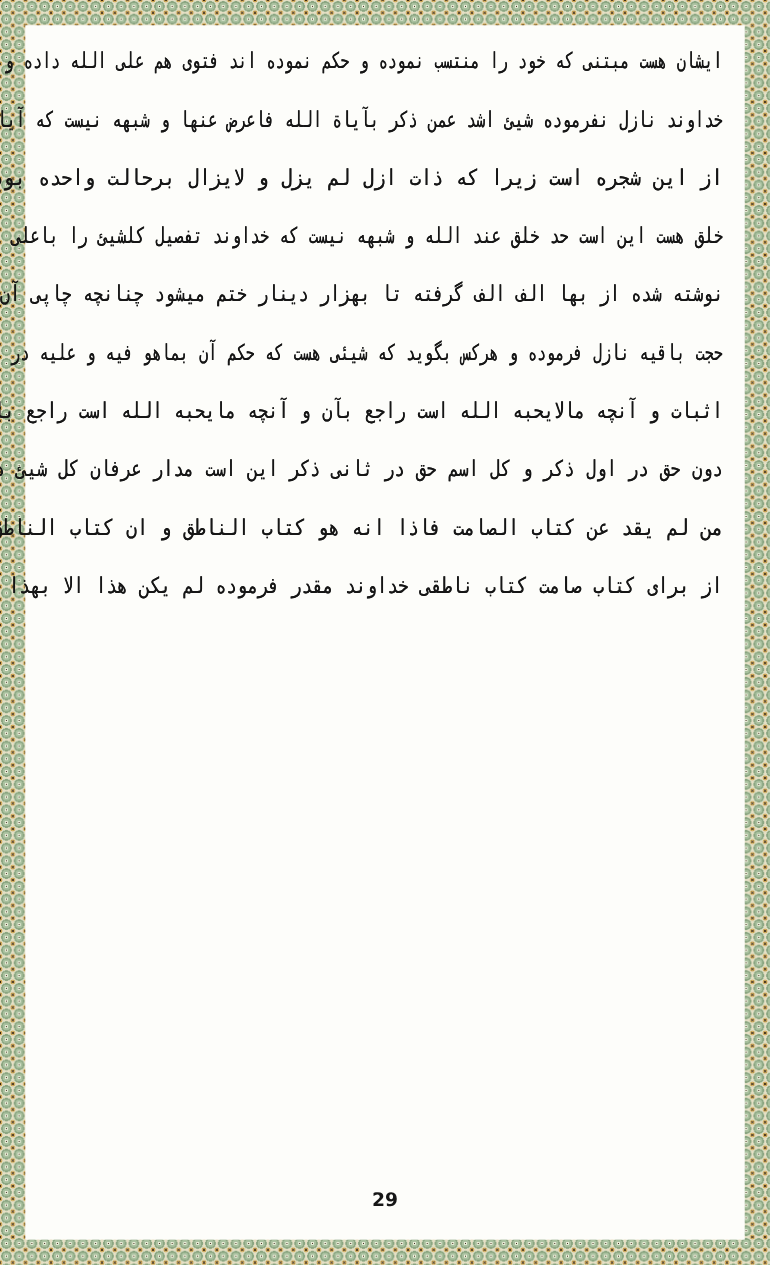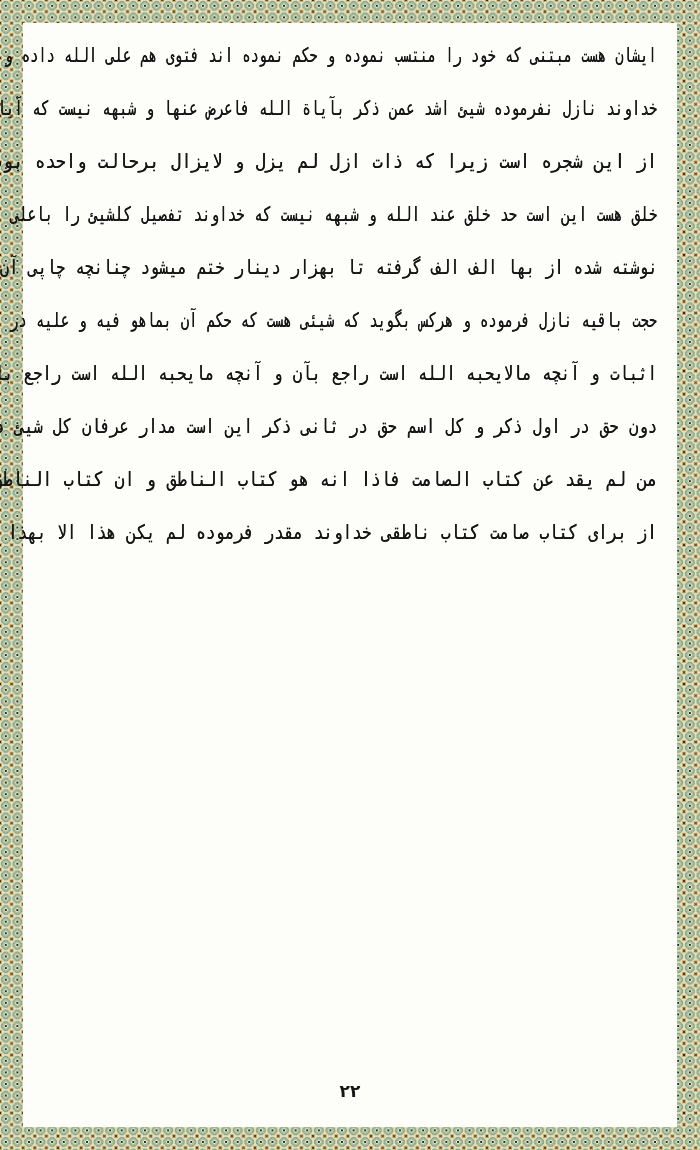--- a/index.html
+++ b/index.html
@@ -106,16 +106,16 @@
           <span class="ink" style="transform: scaleX(0.772327);">دون حق در اول ذکر و کل اسم حق در ثانی ذکر این است مدار عرفان کل شیئ در بیان و من</span>
         </div>
       <div class="text-line">
           <span class="ink" style="transform: scaleX(0.827493);">من لم یقد عن کتاب الصامت فاذا انه هو کتاب الناطق و ان کتاب الناطق من یظهره الله</span>
         </div>
       <div class="text-line">
           <span class="ink" style="transform: scaleX(0.797403);">از برای کتاب صامت کتاب ناطقی خداوند مقدر فرموده لم یکن هذا الا بهذا و لاهذا الا بهذا و</span>
         </div>
     </div>
 
-    <div class="page-number">۲۲</div>
+    <div class="page-number">29</div>
 
   </div>
 </div>
 
 </body></html>

